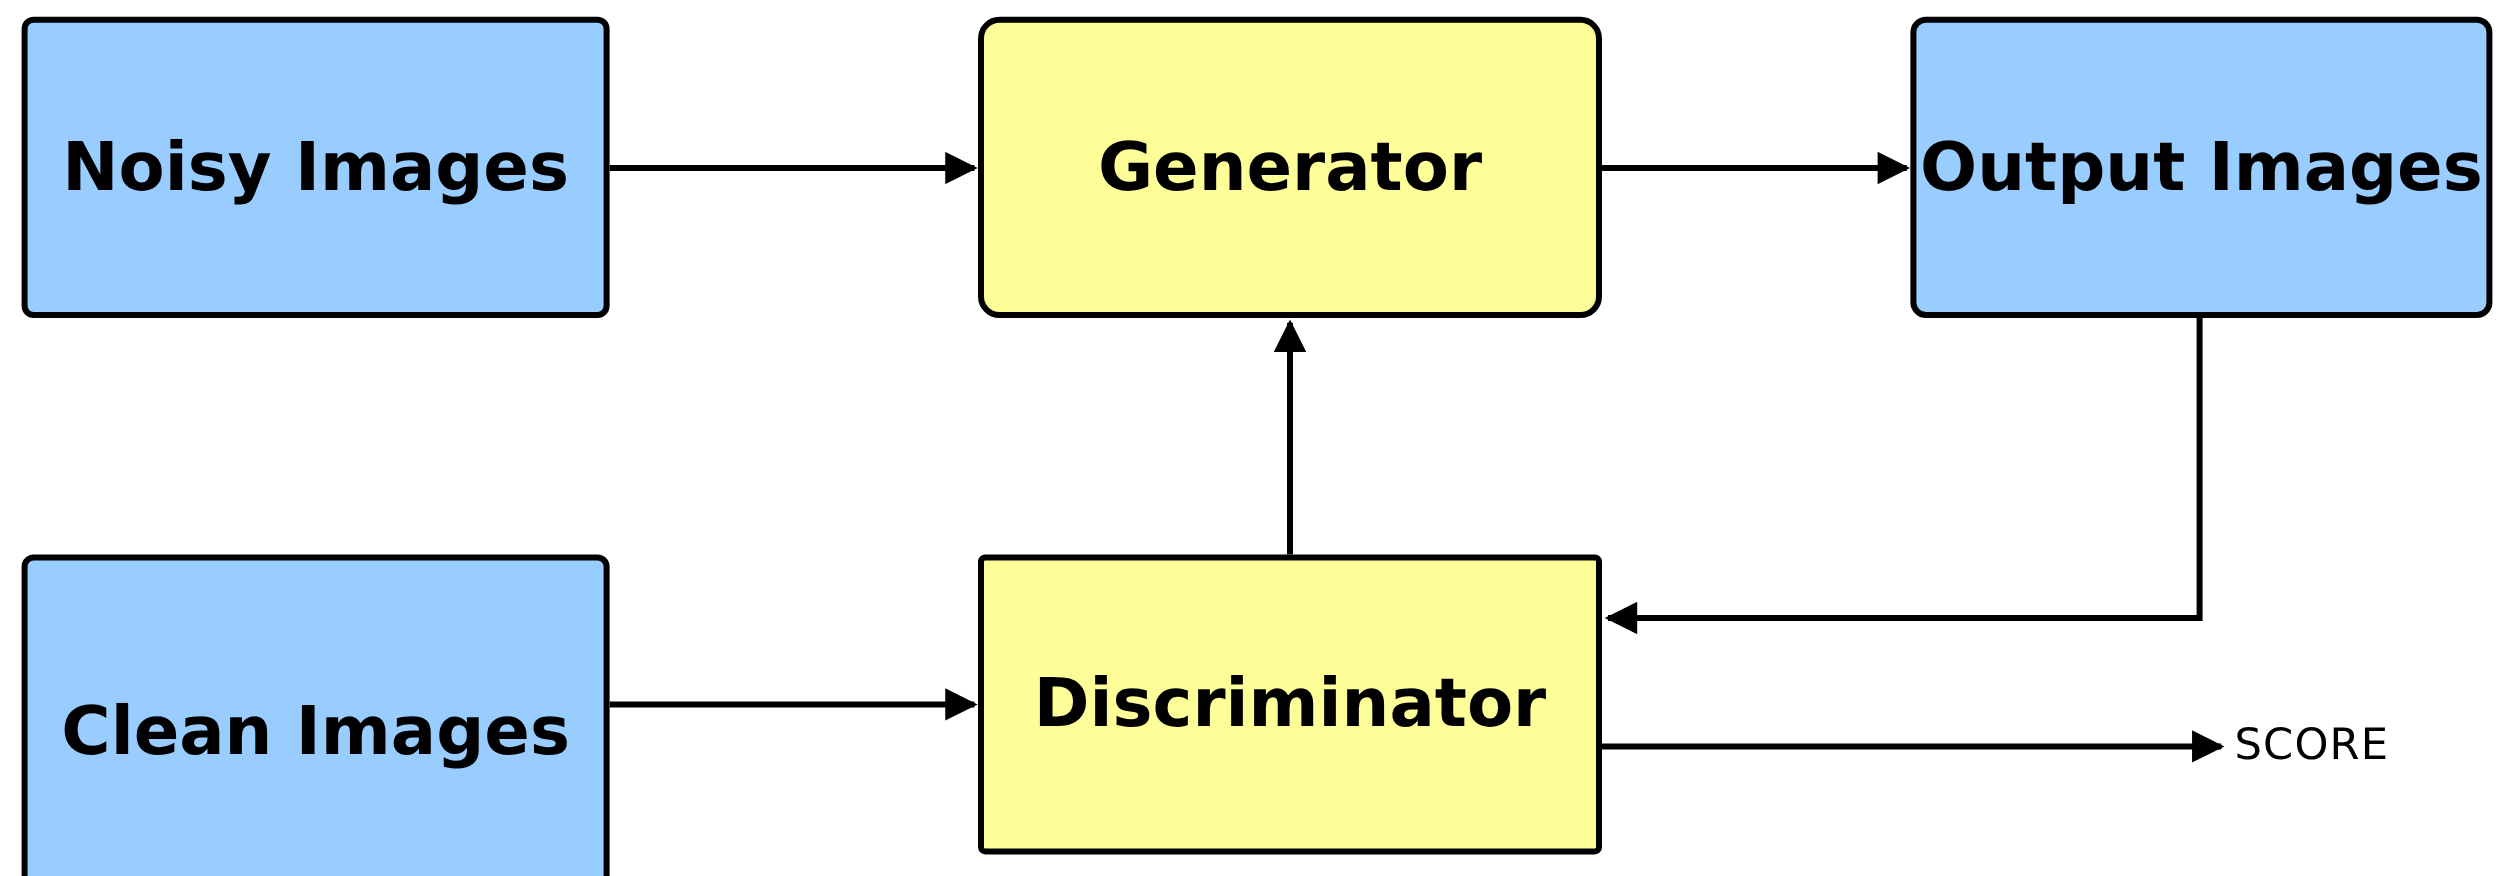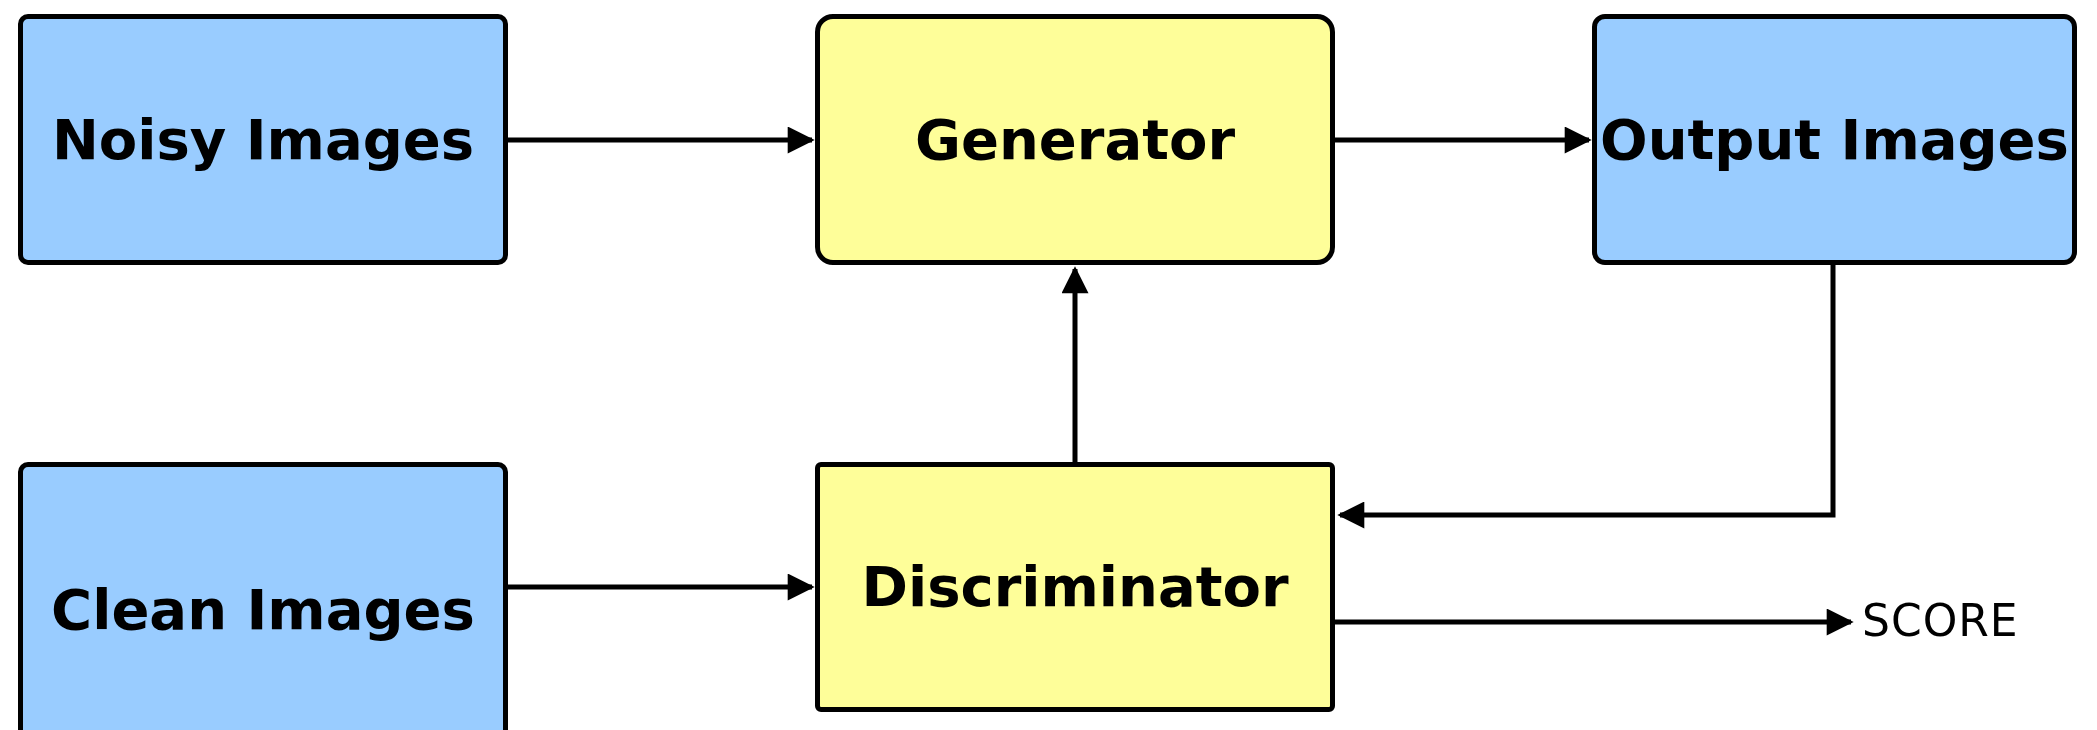--- a/index.html
+++ b/index.html
@@ -36,21 +36,21 @@
     font-weight: bold;
     font-size: 56px;
     color: #000000;
     white-space: nowrap;
     text-align: right;
     line-height: 1;
   }
   #score-label {
     position: absolute;
     transform: translateY(-52%);
-    font-size: 44px;
+    font-size: 36px;
     font-weight: 400;
     color: #000000;
     white-space: nowrap;
     letter-spacing: 1px;
     z-index: 2;
   }
 </style>
 </head>
 <body>
 

